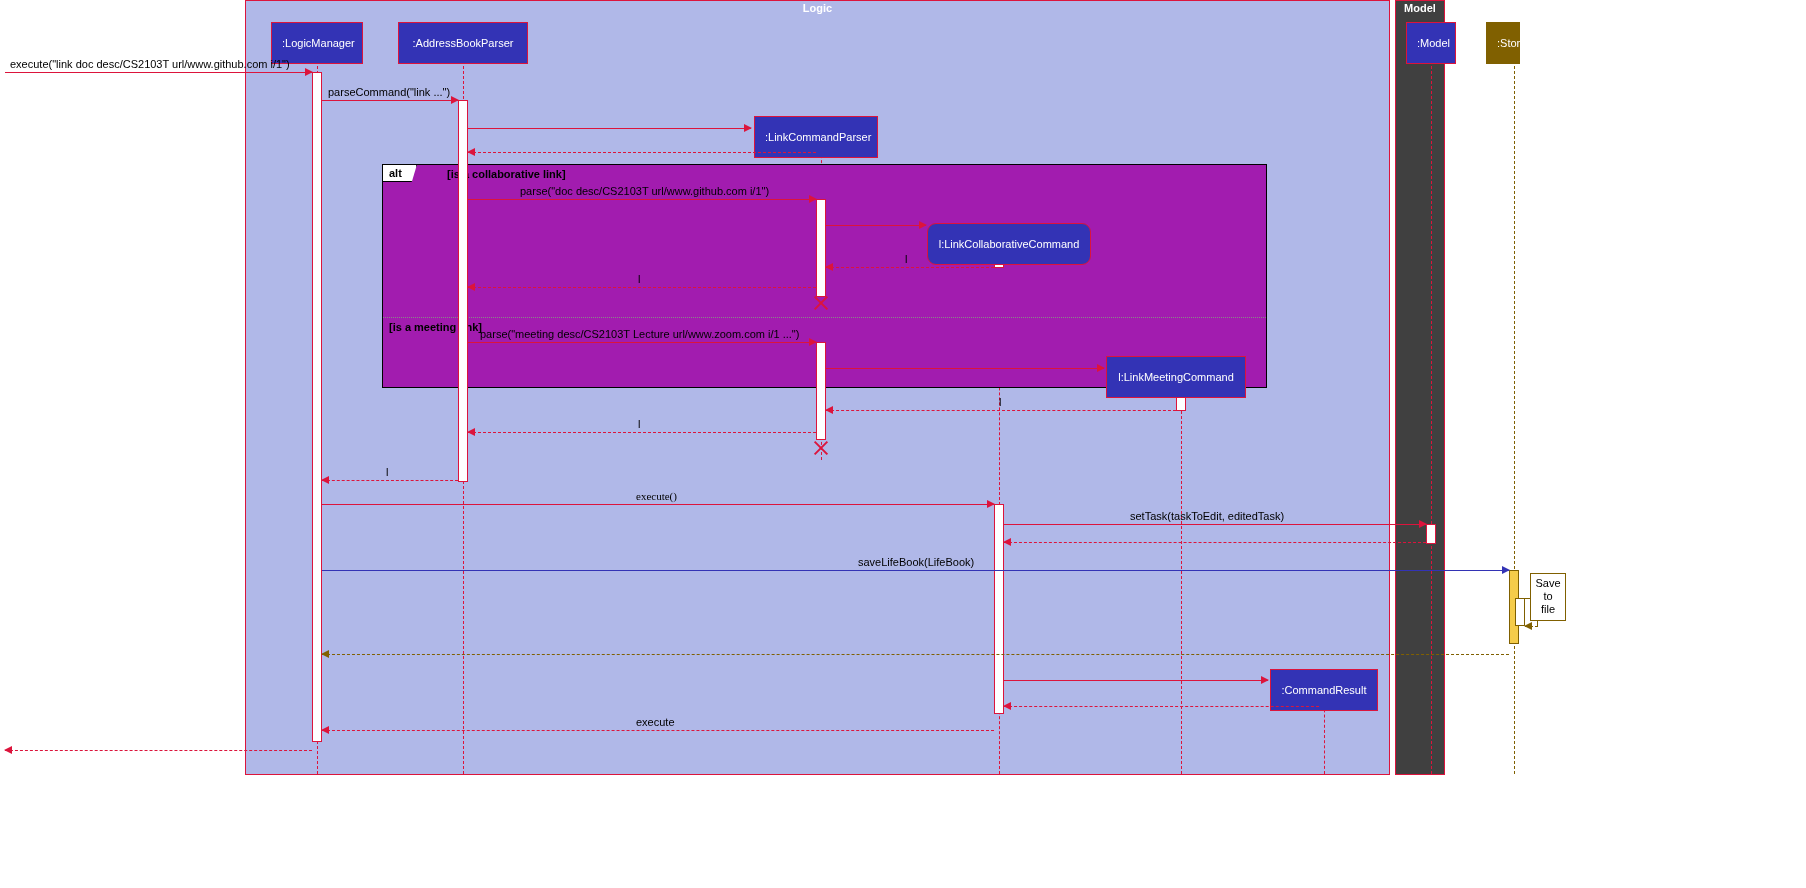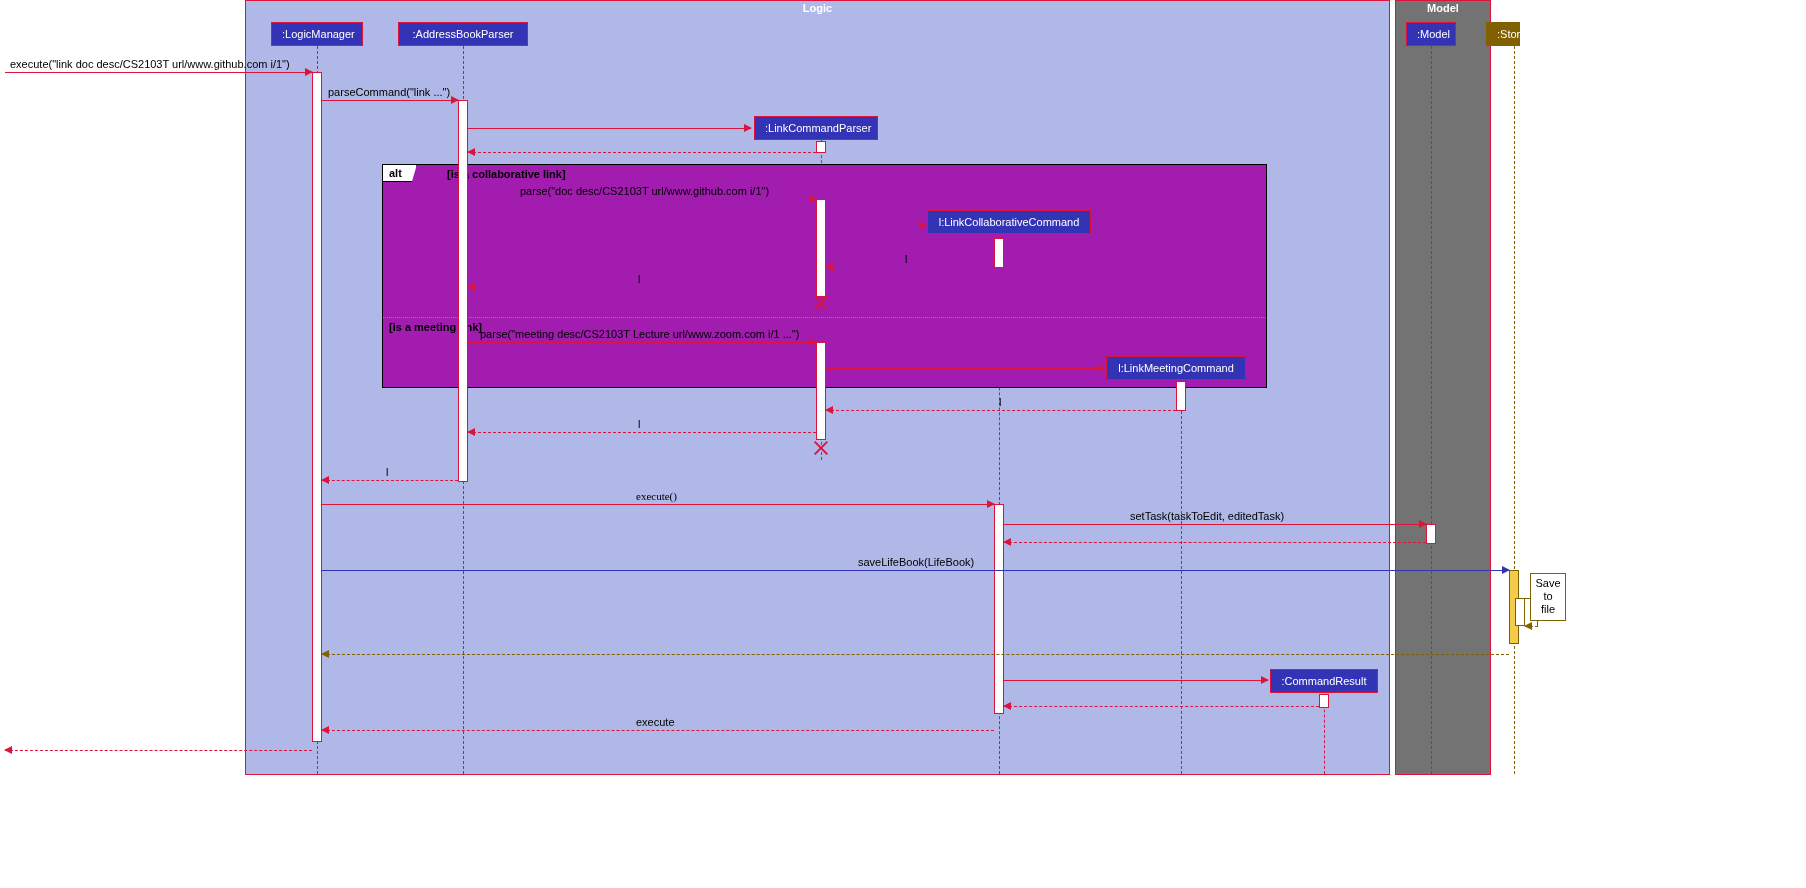--- a/index.html
+++ b/index.html
@@ -18,43 +18,43 @@
   .frame {
     position: absolute;
     box-sizing: border-box;
   }
   .frame-logic {
     left: 245px; top: 0; width: 1145px; height: 775px;
     background: #b0b8e8;
     border: 1px solid crimson;
   }
   .frame-model {
-    left: 1395px; top: 0; width: 96px; height: 775px;
-    background: #737373;
+    left: 1395px; top: 0; width: 50px; height: 775px;
+    background: #404040;
     border: 1px solid crimson;
   }
   .frame-storage {
     left: 1473px; top: 0; width: 82px; height: 775px;
     background: #f5cc4a;
     border: 1px solid #806000;
   }
   .frame-title {
     position: absolute;
     top: -1px; left: 50%; transform: translateX(-50%);
     color: #fff; font-weight: bold; font-size: 11px;
     padding: 2px 0;
   }
   .frame-storage .frame-title { color: #806000; }
   
   .part-head {
     position: absolute;
     background: #3333b5;
     color: #fff;
     border: 1px solid crimson;
-    padding: 5px 10px;
+    padding: 14px 10px;
     text-align: center;
     font-size: 11px;
     z-index: 5;
     box-sizing: border-box;
   }
   .part-head.storage { border-color: #806000; background:#806000; color:#fff; }
   
   .lifeline {
     position: absolute;
     border-left: 1px dashed crimson;
@@ -168,21 +168,21 @@
   <div class="frame frame-logic">
     <div class="frame-title">Logic</div>
   </div>
   <div class="frame frame-model">
     <div class="frame-title">Model</div>
   </div>
 
   <div class="part-head" style="left:271px; top:22px; width:92px;"><span>:LogicManager</span></div>
   <div class="part-head" style="left:398px; top:22px; width:130px;"><span>:AddressBookParser</span></div>
   <div class="part-head" style="left:754px; top:116px; width:124px;"><span>:LinkCommandParser</span></div>
-  <div class="part-head" style="left:927px; top:210px; width:164px;"><span>l:LinkCollaborativeCommand</span></div>
+  <div class="part-head" style="left:927px; top:223px; width:164px;border-radius:9px;"><span>l:LinkCollaborativeCommand</span></div>
   <div class="part-head" style="left:1106px; top:356px; width:140px;"><span>l:LinkMeetingCommand</span></div>
   <div class="part-head" style="left:1270px; top:669px; width:108px;"><span>:CommandResult</span></div>
   <div class="part-head" style="left:1406px; top:22px; width:50px;"><span>:Model</span></div>
   <div class="part-head storage" style="left:1486px; top:22px; width:34px;"><span>:Storage</span></div>
 
   <div class="lifeline" style="left:317px; top:46px; height:728px;"></div>
   <div class="lifeline" style="left:463px; top:46px; height:728px;"></div>
   <div class="lifeline" style="left:821px; top:140px; height:320px;"></div>
   <div class="lifeline" style="left:999px; top:238px; height:536px;"></div>
   <div class="lifeline" style="left:1181px; top:381px; height:393px;"></div>

